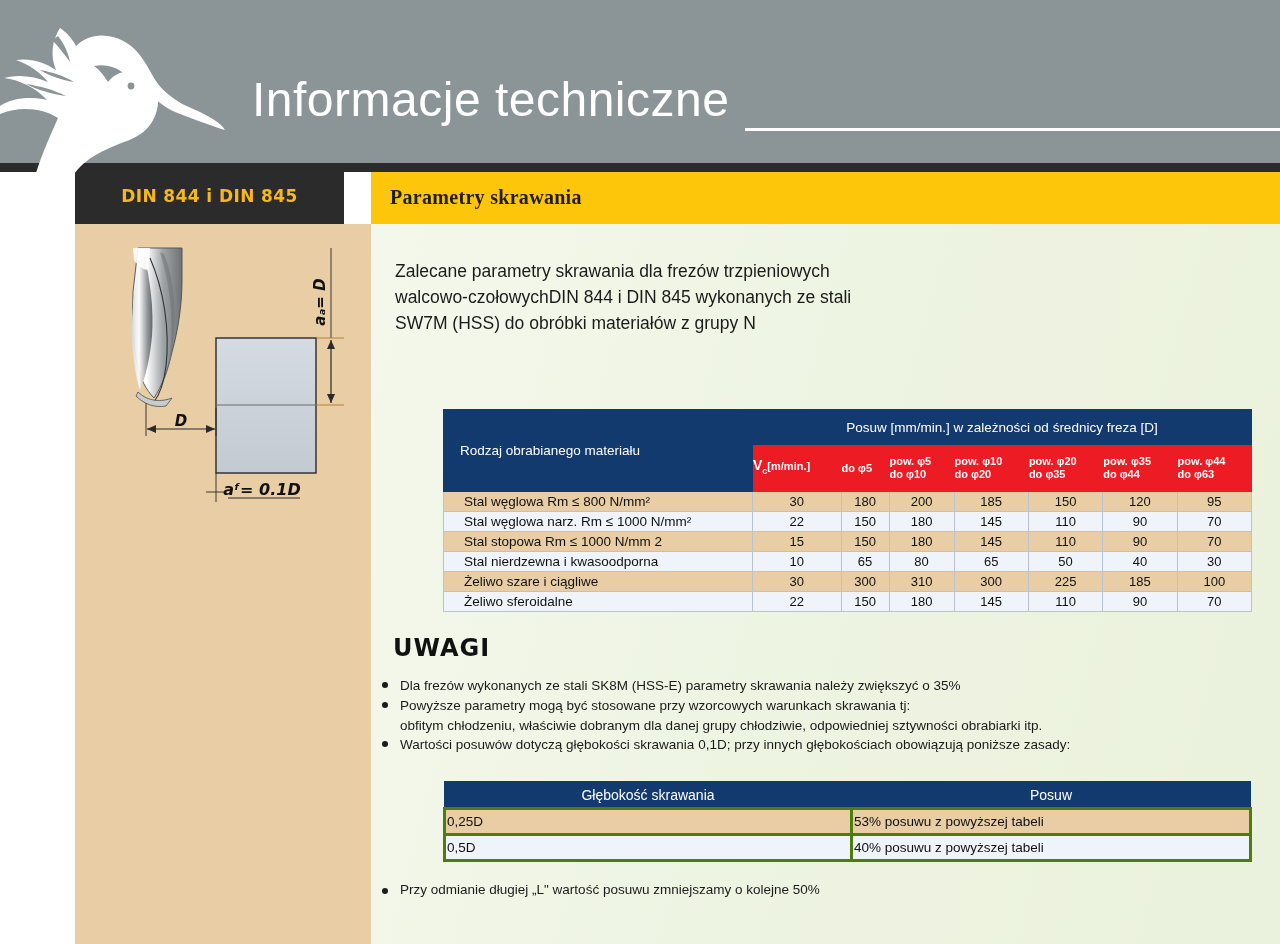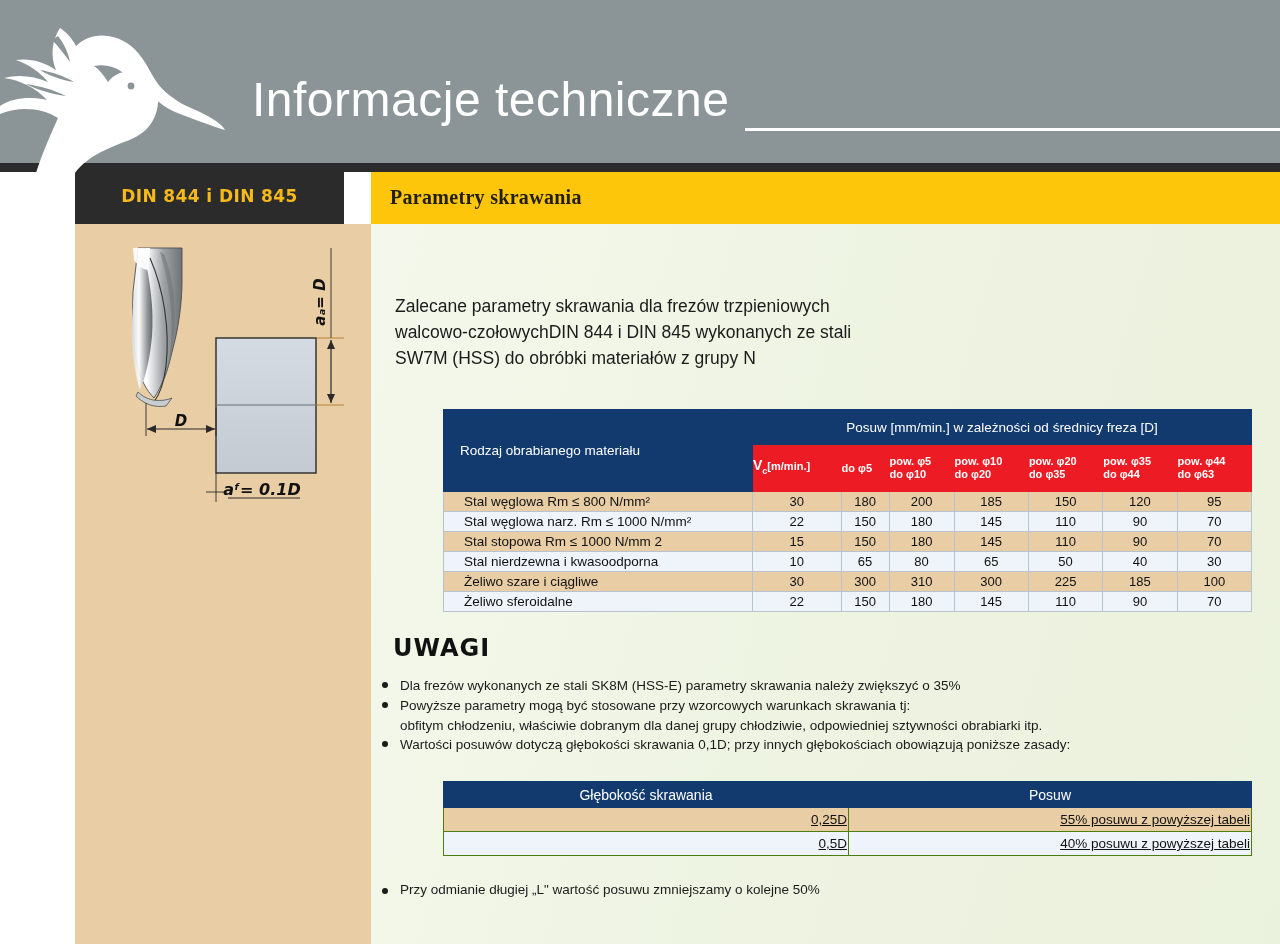--- a/index.html
+++ b/index.html
@@ -115,21 +115,20 @@
   }
 
   
   .intro {
     position: absolute;
     left: 395px; top: 258px;
     width: 600px;
     font-size: 17.5px;
     line-height: 26px;
     color: #1b1b1b;
-    margin-top: 35px;
   }
   .intro div { white-space: nowrap; }
 
   
   .main-table {
     position: absolute;
     left: 443px; top: 409px;
     width: 809px;
     border-collapse: collapse;
     font-size: 12.5px;
@@ -240,24 +239,23 @@
   .depth-table th {
     background: #123a6e;
     color: #ffffff;
     font-weight: normal;
     height: 23px;
     font-size: 14px;
     border: 1px solid #123a6e;
   }
   .depth-table td {
     height: 21px;
-    text-align: right;
-    border: 1px solid #4d7c0f;
+    text-align: left;
+    border: 3px solid #4d7c0f;
     color: #111111;
-    text-decoration: underline;
   }
   .depth-table td.c1 { width: 402px; }
 </style>
 </head>
 <body>
 
 <div class="header-band"></div>
 <div class="dark-strip"></div>
 
 <div class="logo-wrap">
@@ -476,21 +474,21 @@
 <table class="depth-table">
   <thead>
     <tr>
       <th class="c1">Głębokość skrawania</th>
       <th>Posuw</th>
     </tr>
   </thead>
   <tbody>
     <tr class="row-beige">
       <td class="c1">0,25D</td>
-      <td>55% posuwu z powyższej tabeli</td>
+      <td>53% posuwu z powyższej tabeli</td>
     </tr>
     <tr class="row-light">
       <td class="c1">0,5D</td>
       <td>40% posuwu z powyższej tabeli</td>
     </tr>
   </tbody>
 </table>
 
 <div class="note-last">
   <div class="note-item">

